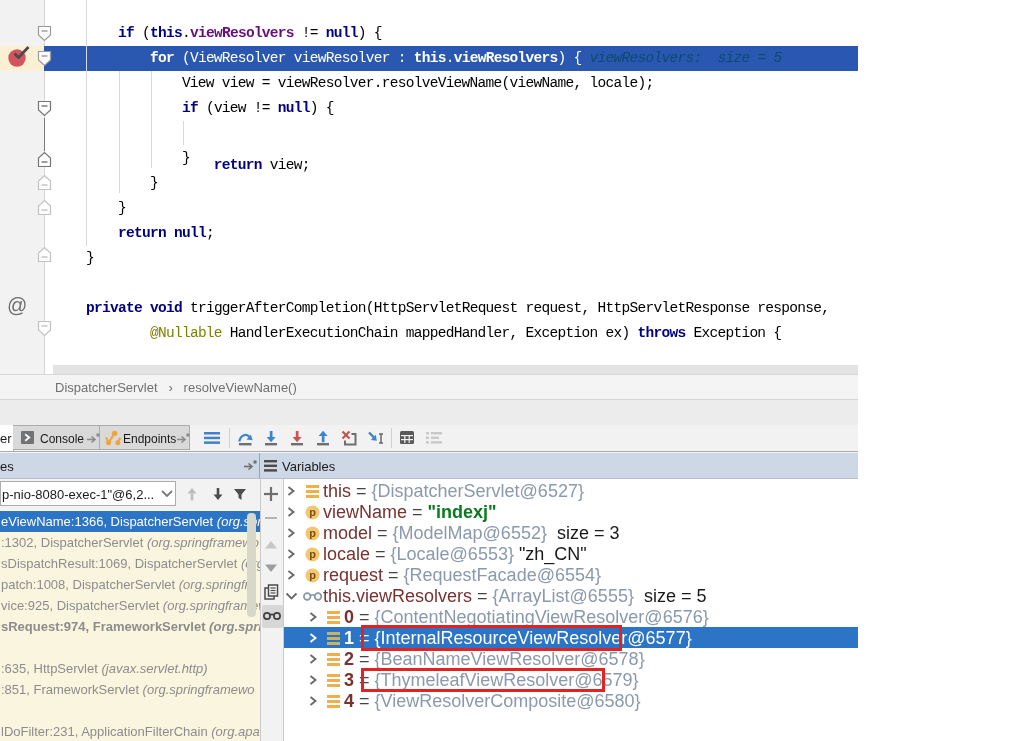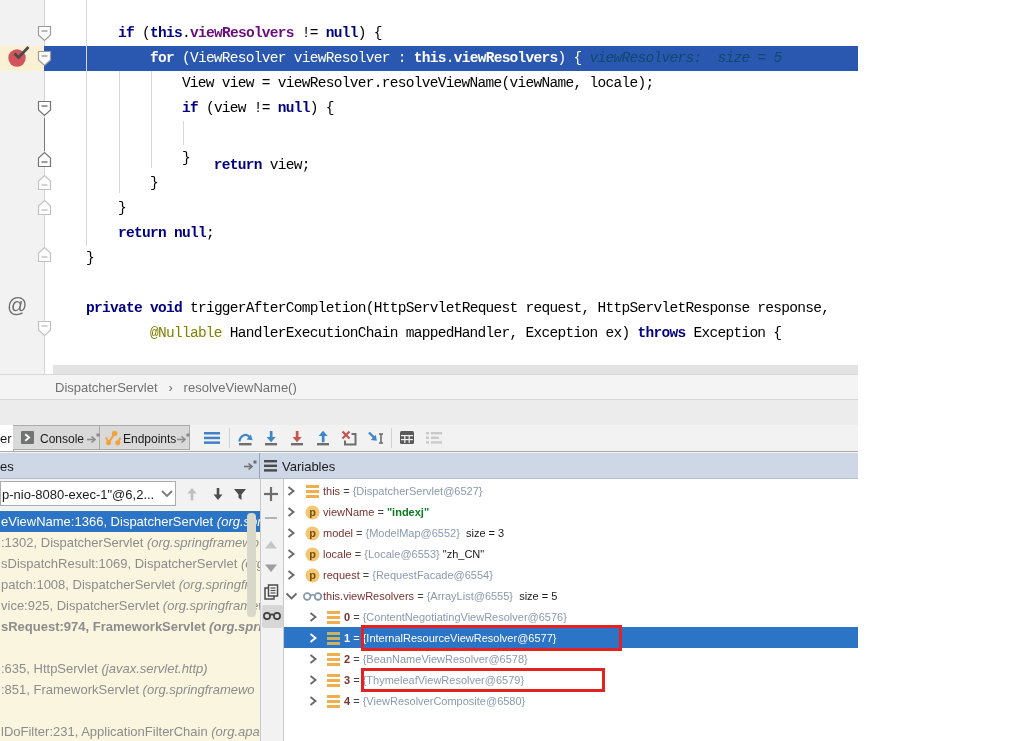--- a/index.html
+++ b/index.html
@@ -8,21 +8,21 @@
   .code{font-family:"Liberation Mono",monospace;font-size:14.5px;letter-spacing:-0.709px;
         white-space:pre;line-height:25px;height:25px;color:#000;}
   .kw{color:#000080;font-weight:bold;}
   .fld{color:#660E7A;font-weight:bold;}
   .ann{color:#808000;}
   .wh{color:#fff;}
   .whb{color:#fff;font-weight:bold;}
   .hint{color:#0c4a6e;font-style:italic;}
   .guide{position:absolute;width:1px;background:#D8D8D8;}
   .ui{font-size:13px;color:#1A1A1A;}
-  .vrow{position:absolute;left:284px;height:21px;line-height:21px;font-size:11px;white-space:pre;}
+  .vrow{position:absolute;left:284px;height:21px;line-height:21px;font-size:18px;white-space:pre;}
   .vname{color:#77322F;}
   .vval{color:#8A99AD;}
   .veq{color:#444;}
   .vsz{color:#1A1A1A;}
   .frow{position:absolute;left:1px;height:21px;line-height:21px;font-size:13px;white-space:nowrap;color:#8C8C8C;}
   .frow i{font-style:italic;}
 </style></head>
 <body>
 <div id="app">
 

